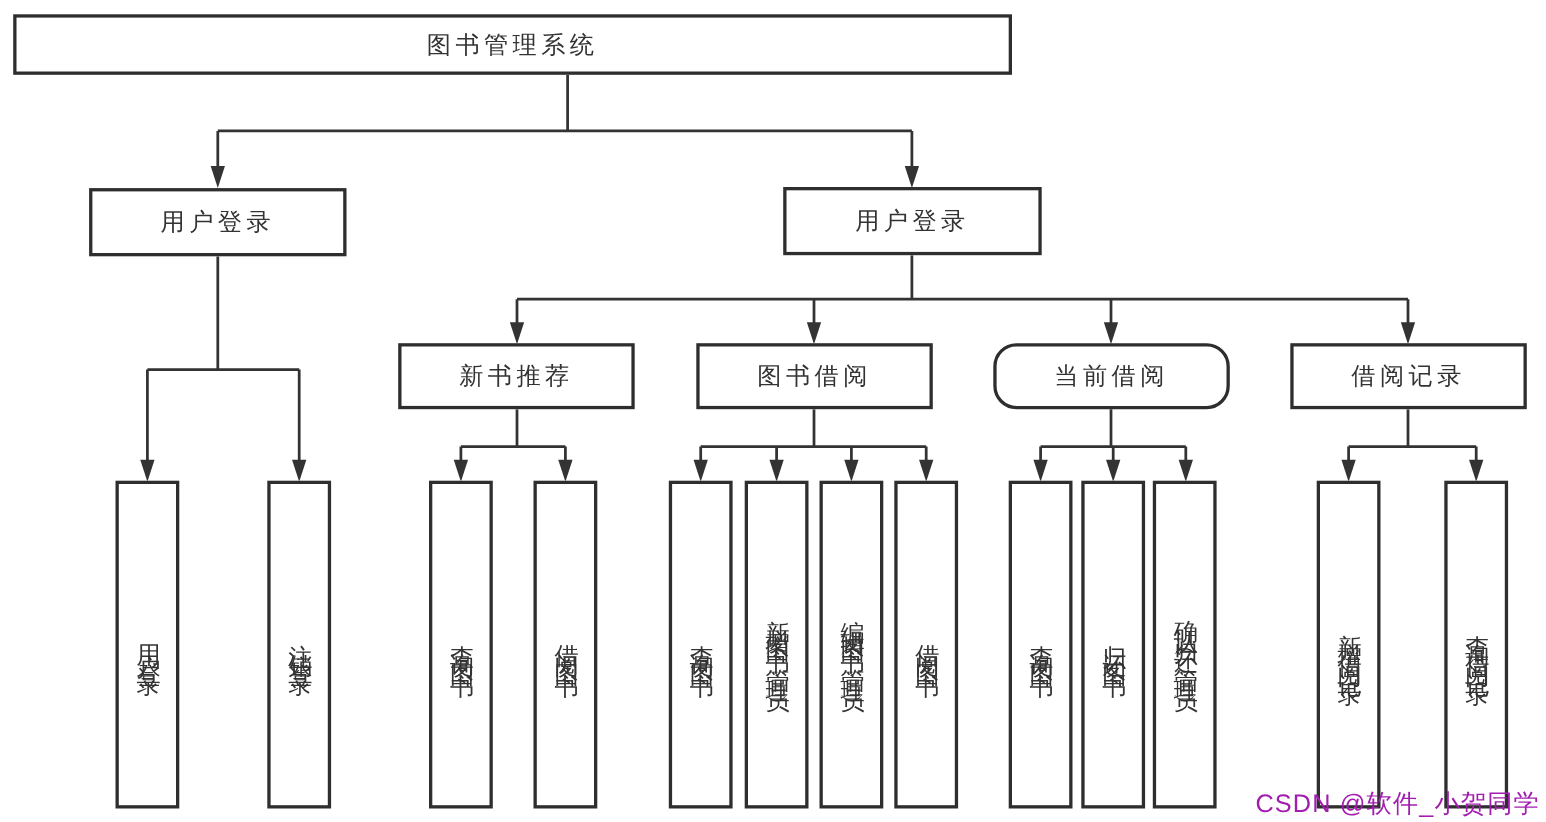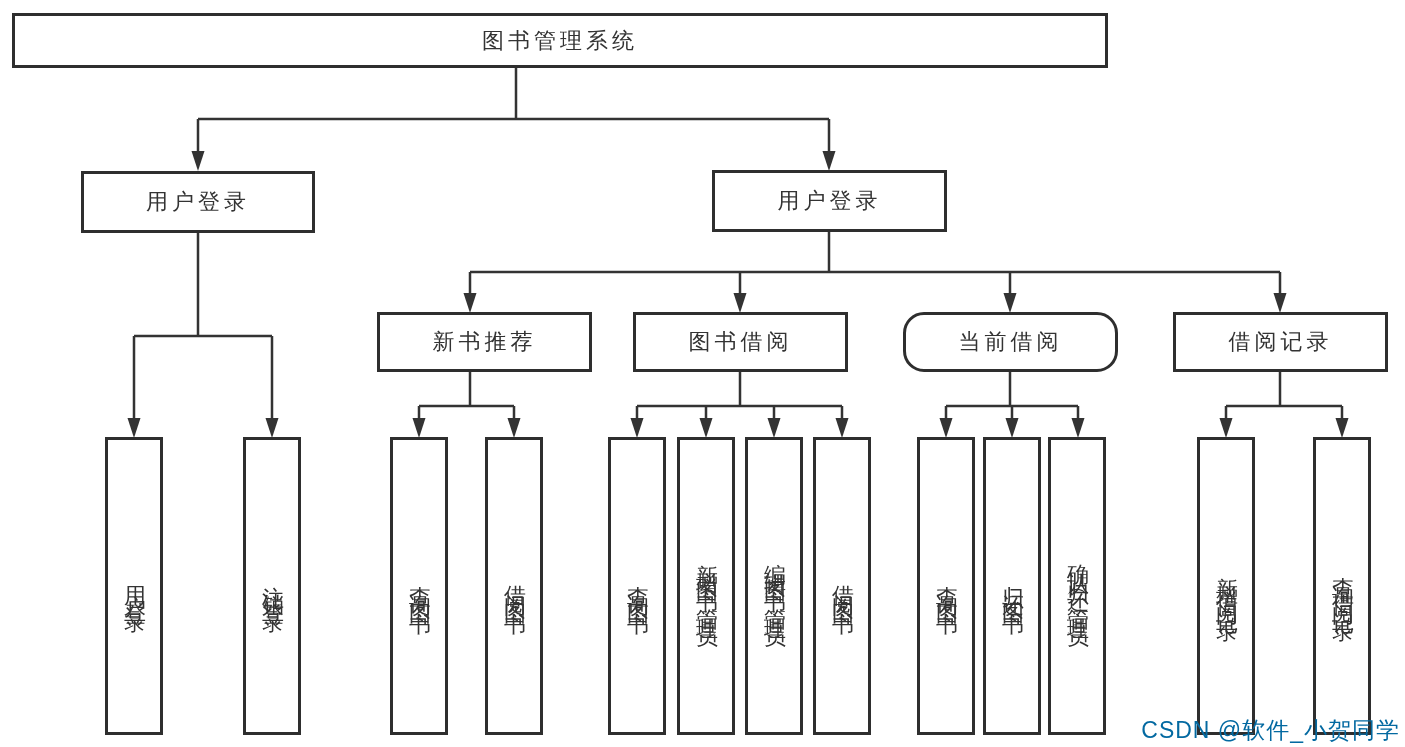--- a/index.html
+++ b/index.html
@@ -17,25 +17,25 @@
   .hbox{
     position:absolute;
     background:#ffffff;
     border:3px solid #2e2e2e;
     box-sizing:border-box;
     display:flex;align-items:center;justify-content:center;
     font-size:22px;letter-spacing:4px;
     color:#333333;
     z-index:2;
   }
-  .root{left:12px;top:13px;width:1096px;height:55px;}
+  .root{left:12px;top:13px;width:908px;height:55px;}
   .lvl2-user{left:81px;top:171px;width:234px;height:62px;}
   .lvl2-mgmt{left:712px;top:170px;width:235px;height:62px;}
   .lvl3{top:312px;width:215px;height:60px;}
-  .lvl3-a{left:377px;text-align:right;}
+  .lvl3-a{left:362px;text-align:right;}
   .lvl3-b{left:633px;}
   .lvl3-c{left:903px;border-radius:21px;}
   .lvl3-d{left:1173px;}
   .vbox{
     position:absolute;
     top:437px;width:58px;height:298px;
     background:#ffffff;
     border:3px solid #2e2e2e;
     box-sizing:border-box;
     writing-mode:vertical-rl;
@@ -48,21 +48,21 @@
   }
   .v1{left:105px;}  .v2{left:243px;}
   .v3{left:390px;}  .v4{left:485px;}
   .v5{left:608px;}  .v6{left:677px;}  .v7{left:745px;}  .v8{left:813px;}
   .v9{left:917px;}  .v10{left:983px;} .v11{left:1048px;}
   .v12{left:1197px;}.v13{left:1313px;}
   .watermark{
     position:absolute;
     right:5px;top:715px;
     font-size:23px;letter-spacing:1px;
-    color:#0369a1;
+    color:#a21caf;
     z-index:5;
     white-space:nowrap;
   }
   .line{stroke:#333333;stroke-width:2.5;fill:none;}
   .arrow{fill:#333333;stroke:none;}
 </style>
 </head>
 <body>
 
 <div class="canvas">

